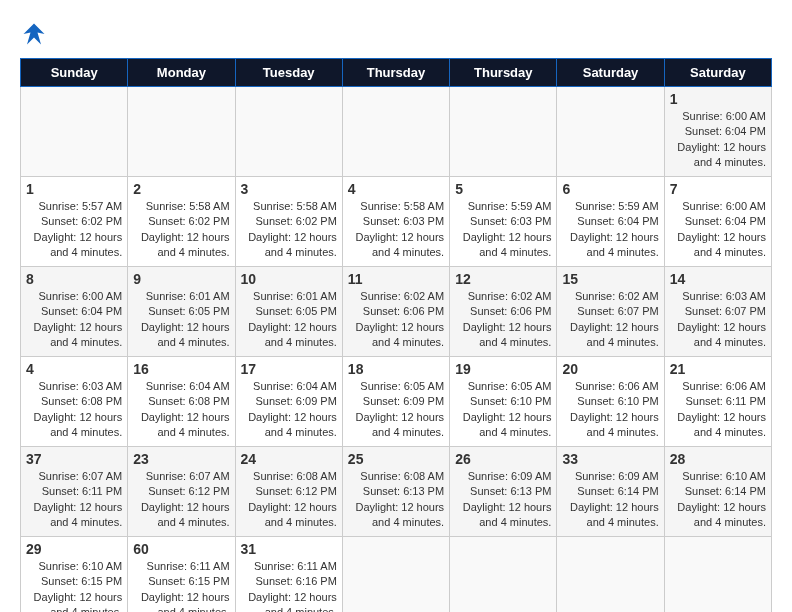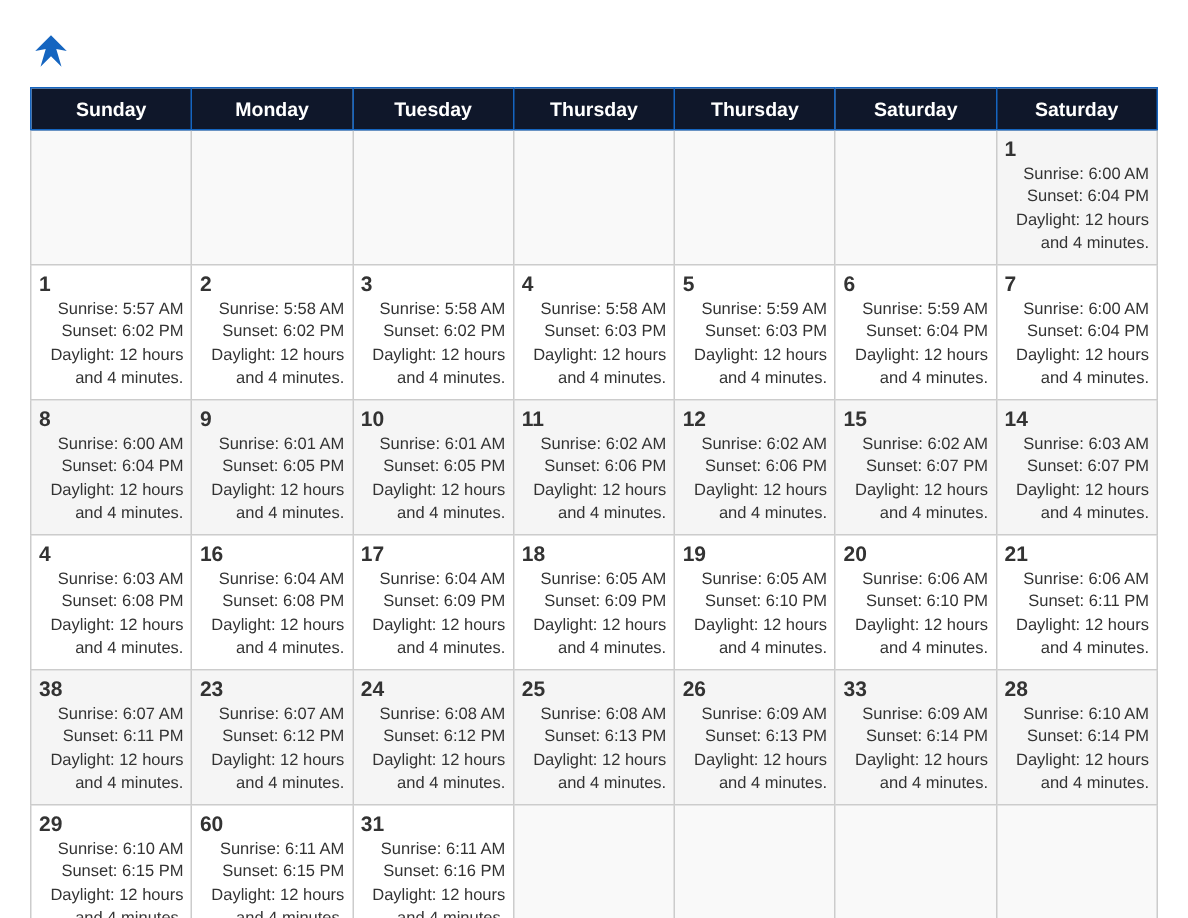--- a/index.html
+++ b/index.html
@@ -221,21 +221,21 @@
           <span class="day-number">20</span>
           <div class="day-info">Sunrise: 6:06 AM<br>Sunset: 6:10 PM<br>Daylight: 12 hours and 4 minutes.</div>
         </td>
         <td>
           <span class="day-number">21</span>
           <div class="day-info">Sunrise: 6:06 AM<br>Sunset: 6:11 PM<br>Daylight: 12 hours and 4 minutes.</div>
         </td>
       </tr>
       <tr>
         <td>
-          <span class="day-number">38</span>
+          <span class="day-number">37</span>
           <div class="day-info">Sunrise: 6:07 AM<br>Sunset: 6:11 PM<br>Daylight: 12 hours and 4 minutes.</div>
         </td>
         <td>
           <span class="day-number">23</span>
           <div class="day-info">Sunrise: 6:07 AM<br>Sunset: 6:12 PM<br>Daylight: 12 hours and 4 minutes.</div>
         </td>
         <td>
           <span class="day-number">24</span>
           <div class="day-info">Sunrise: 6:08 AM<br>Sunset: 6:12 PM<br>Daylight: 12 hours and 4 minutes.</div>
         </td>

